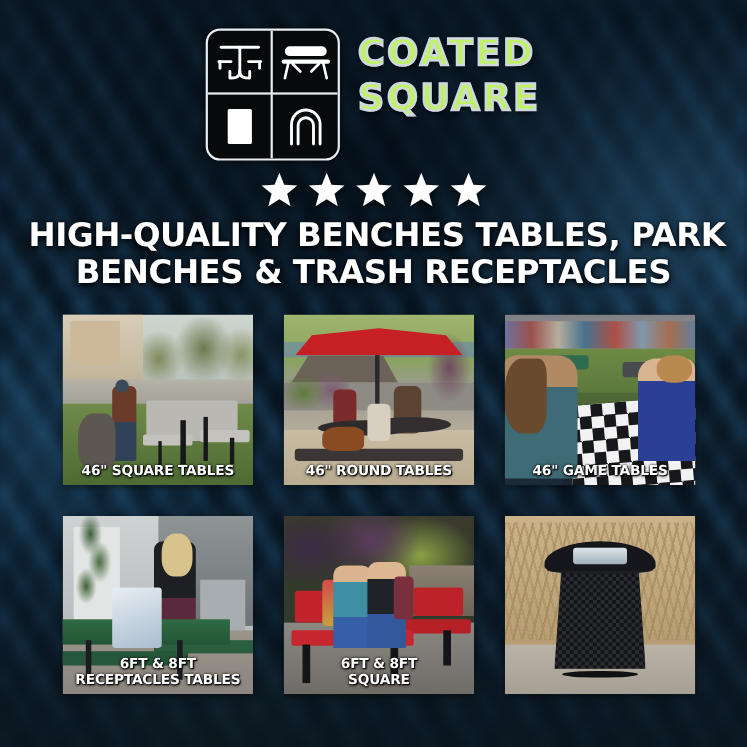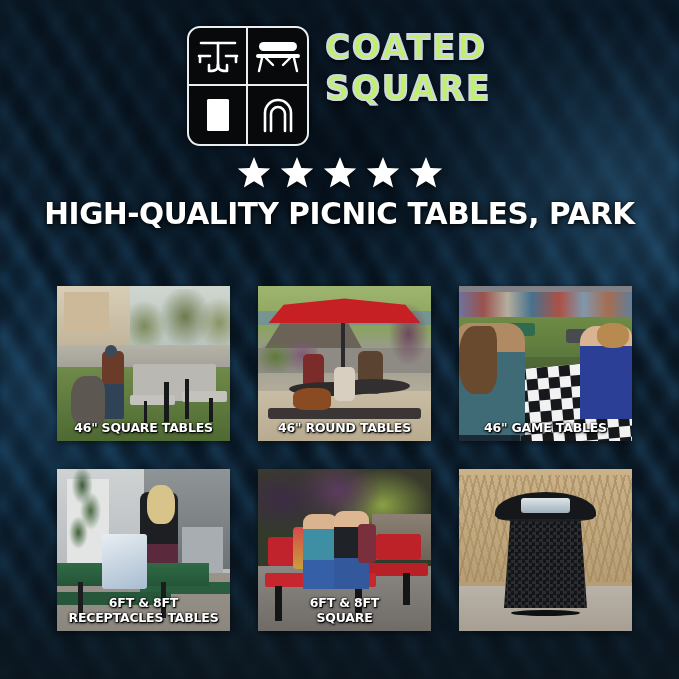--- a/index.html
+++ b/index.html
@@ -367,21 +367,22 @@
         </svg>
       <svg class="star" width="34" height="33" viewBox="0 0 34 33">
           <polygon points="17,1 21.4,11.9 33.2,12.6 24.1,20.2 27.1,31.6 17,25.2 6.9,31.6 9.9,20.2 0.8,12.6 12.6,11.9" fill="#ffffff"></polygon>
         </svg>
       <svg class="star" width="34" height="33" viewBox="0 0 34 33">
           <polygon points="17,1 21.4,11.9 33.2,12.6 24.1,20.2 27.1,31.6 17,25.2 6.9,31.6 9.9,20.2 0.8,12.6 12.6,11.9" fill="#ffffff"></polygon>
         </svg>
     </div>
 
     <div class="headline">
-      <span class="headline-line">HIGH-QUALITY PICNIC TABLES, PARK</span>
+      <span class="headline-line">HIGH-QUALITY BENCHES TABLES, PARK</span>
+      <span class="headline-line">BENCHES &amp; TRASH RECEPTACLES</span>
     </div>
 
     <div class="tile-grid">
 
       <div class="tile">
         <div class="tile-photo">
           <div class="p1-sky"></div>
           <div class="p1-trees"></div>
           <div class="p1-house"></div>
           <div class="p1-garage"></div>

